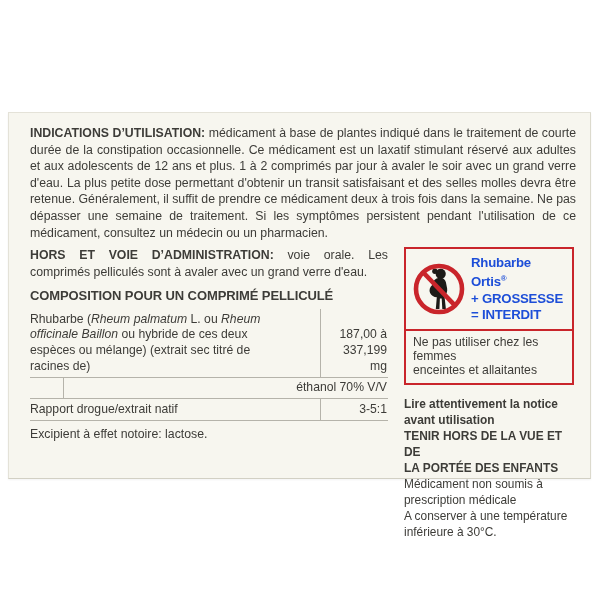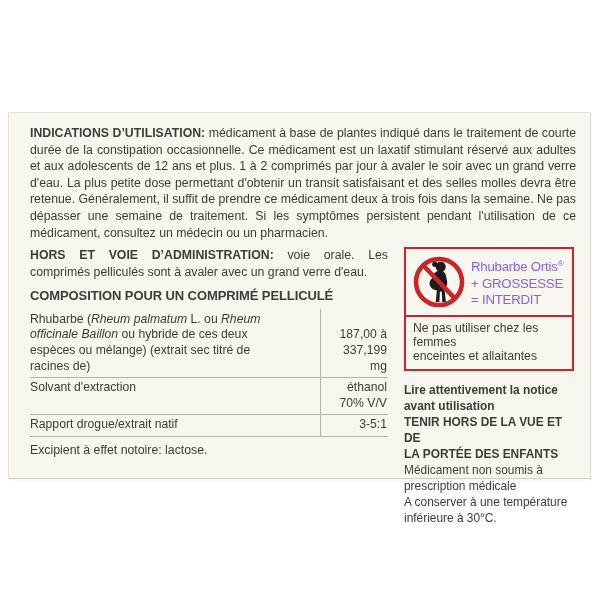--- a/index.html
+++ b/index.html
@@ -79,22 +79,22 @@
     width:170px;
   }
   .warning-top{
     display:flex;
     align-items:center;
     padding:6px 4px 6px 6px;
     gap:5px;
   }
   .no-preg-icon{flex:0 0 auto; display:block;}
   .warning-title{
-    color:#8b5cf6;
-    font-weight:400;
+    color:#1d4ed8;
+    font-weight:700;
     font-size:13.2px;
     line-height:16px;
     letter-spacing:-0.2px;
   }
   .warning-title sup{font-size:8px;}
   .warning-divider{border-top:2px solid #c9252b; height:0;}
   .warning-note{
     padding:4px 6px 6px 7px;
     font-size:12.2px;
     line-height:14px;
@@ -127,21 +127,20 @@
 
           <div class="trow">
             <div class="cell-label"><span>Rhubarbe (</span><span class="italic">Rheum palmatum</span><span> L. ou </span><span class="italic">Rheum officinale Baillon</span><span> ou hybride de ces deux espèces ou mélange) (extrait sec titré de racines de)</span></div>
             <div class="cell-value">
                 <span>187,00 à 337,199 mg</span>
               </div>
           </div>
 
 
           <div class="trow">
-            <div class="cell-label">Solvant d'extraction</div>
             <div class="cell-value">
                 <span>éthanol 70% V/V</span>
               </div>
           </div>
 
           <div class="trow">
             <div class="cell-label">Rapport drogue/extrait natif</div>
             <div class="cell-value">
                 <span>3-5:1</span>
               </div>

